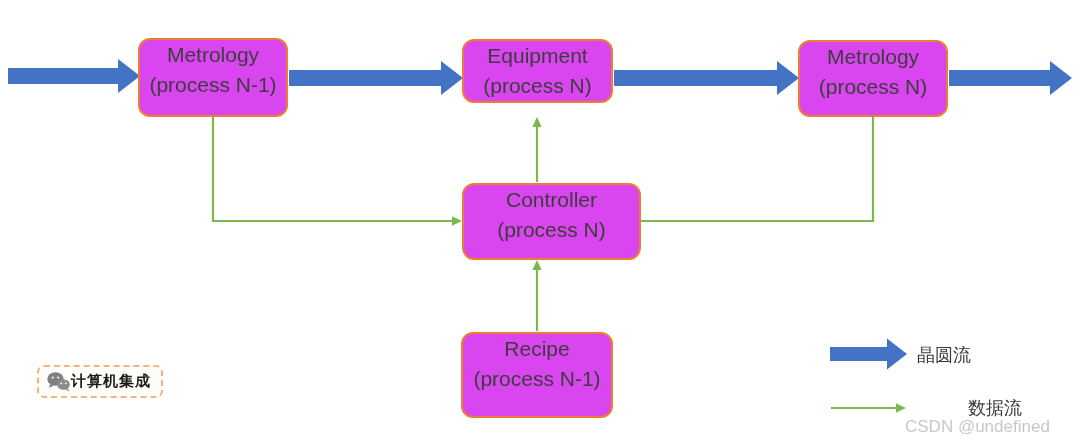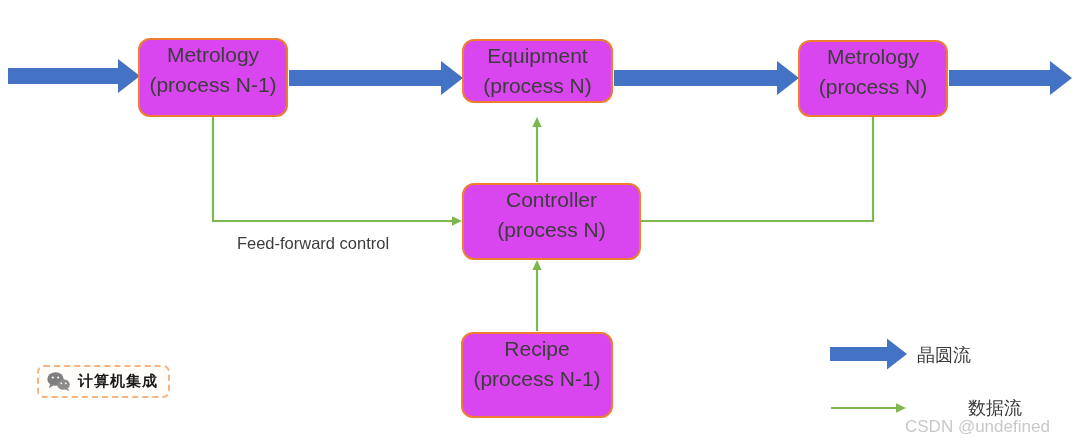--- a/index.html
+++ b/index.html
@@ -18,21 +18,21 @@
   }
   .legend-label{
     position:absolute;font-size:18px;color:#3a3a3a;white-space:nowrap;text-align:center;
   }
   .watermark{
     position:absolute;left:905px;top:417px;font-size:17px;color:#c8c8c8;white-space:nowrap;
   }
   .badge{
     position:absolute;left:37px;top:365px;height:33px;box-sizing:border-box;
     border:2px dashed #F6B37F;border-radius:7px;background:#fffdfa;
-    display:flex;align-items:center;gap:7px;padding:0 10px 0 7px;
+    display:flex;align-items:center;padding:0 10px 0 7px;
   }
   .badge-text{
     font-family:"DejaVu Serif","Liberation Serif",serif;font-weight:bold;
     font-size:15px;color:#1a1a1a;letter-spacing:1px;white-space:nowrap;
   }
 </style>
 </head>
 <body>
 
 <div id="stage">
@@ -79,21 +79,20 @@
   <div class="box" style="left:462px;top:183px;width:179px;height:77px">
     <div>Controller</div>
     <div>(process N)</div>
   </div>
 
   <div class="box" style="left:461px;top:332px;width:152px;height:86px">
     <div>Recipe</div>
     <div>(process N-1)</div>
   </div>
 
-  <div class="edge-label" style="left:223px;top:234px;width:180px">Feed-forward control</div>
 
   <div class="legend-label" style="left:917px;top:343px">晶圆流</div>
   <div class="legend-label" style="left:968px;top:396px">数据流</div>
 
   <div class="badge">
     <span style="display:inline-flex">
       <svg width="25" height="21" viewBox="0 0 25 21">
         <ellipse cx="9.5" cy="8" rx="8.2" ry="6.8" fill="#7f7f7f"></ellipse>
         <polygon points="4,13 3,17 7.5,14.5" fill="#7f7f7f"></polygon>
         <circle cx="6.8" cy="6.5" r="1.1" fill="#ffffff"></circle>

